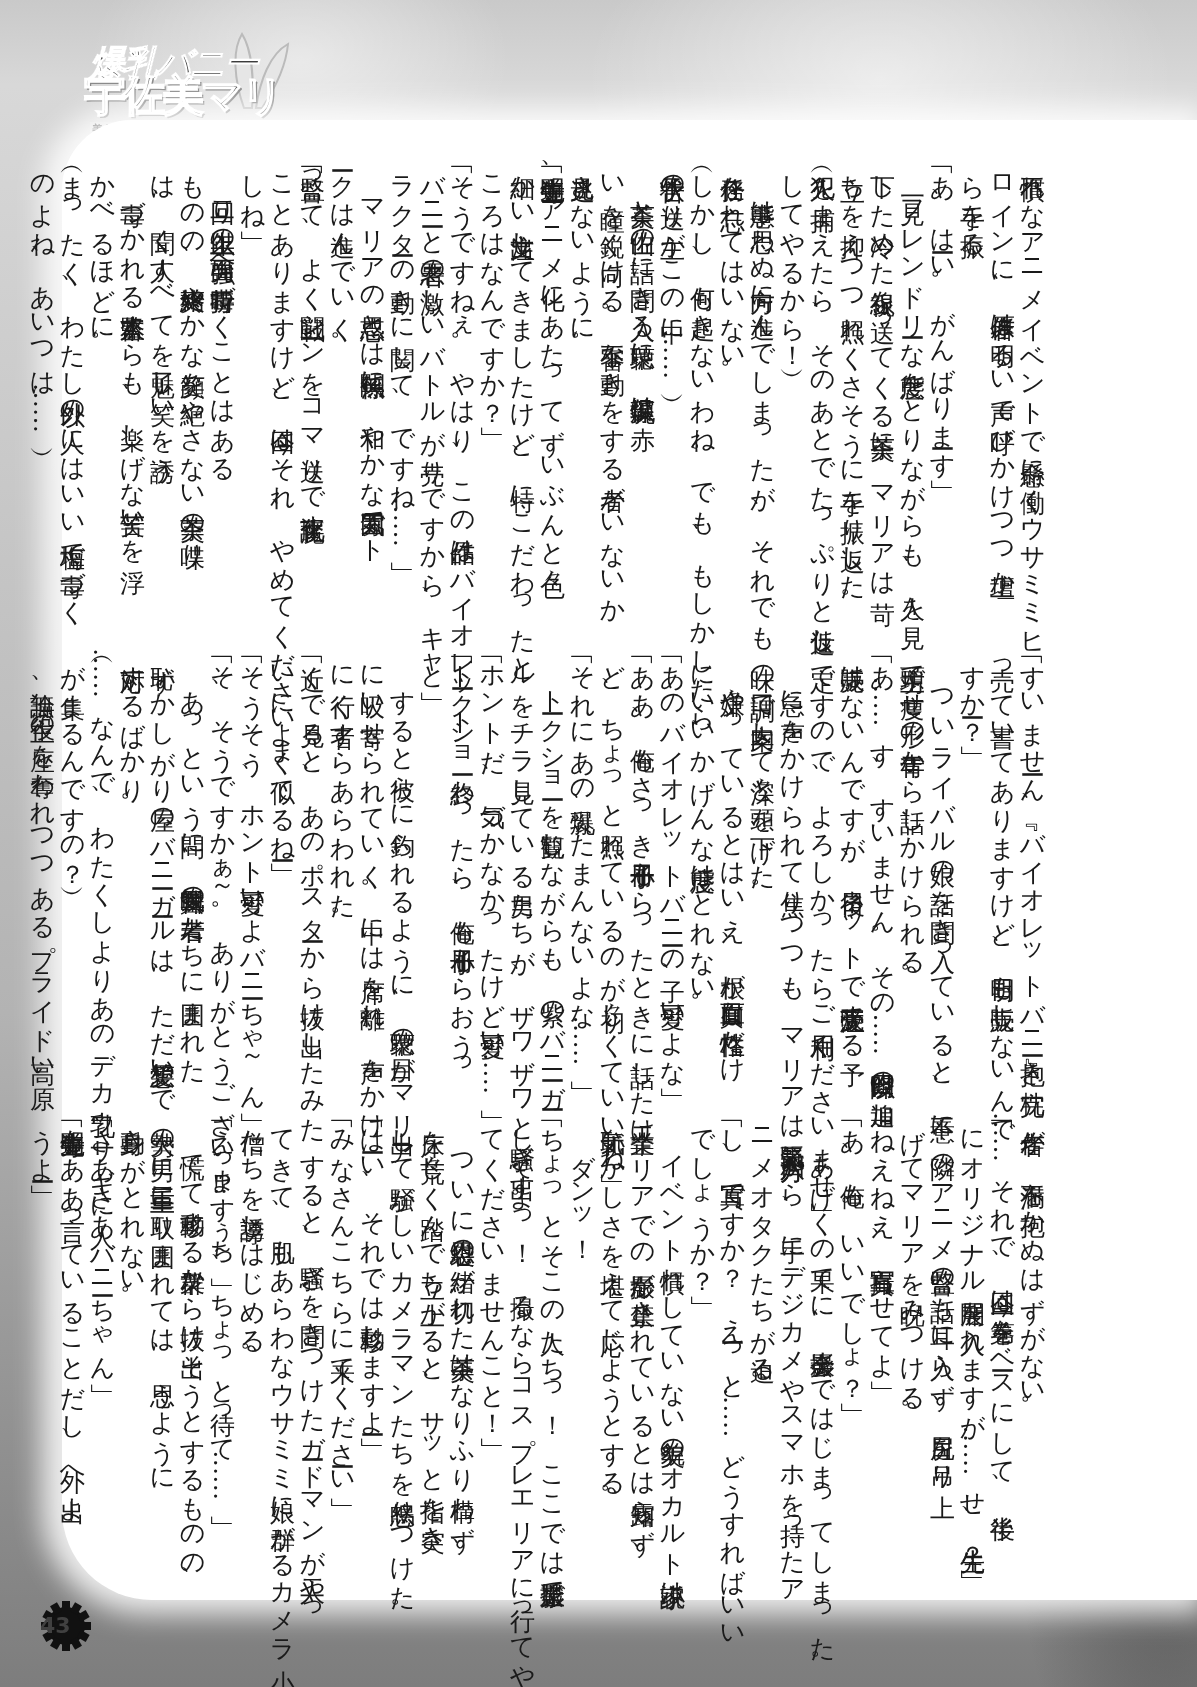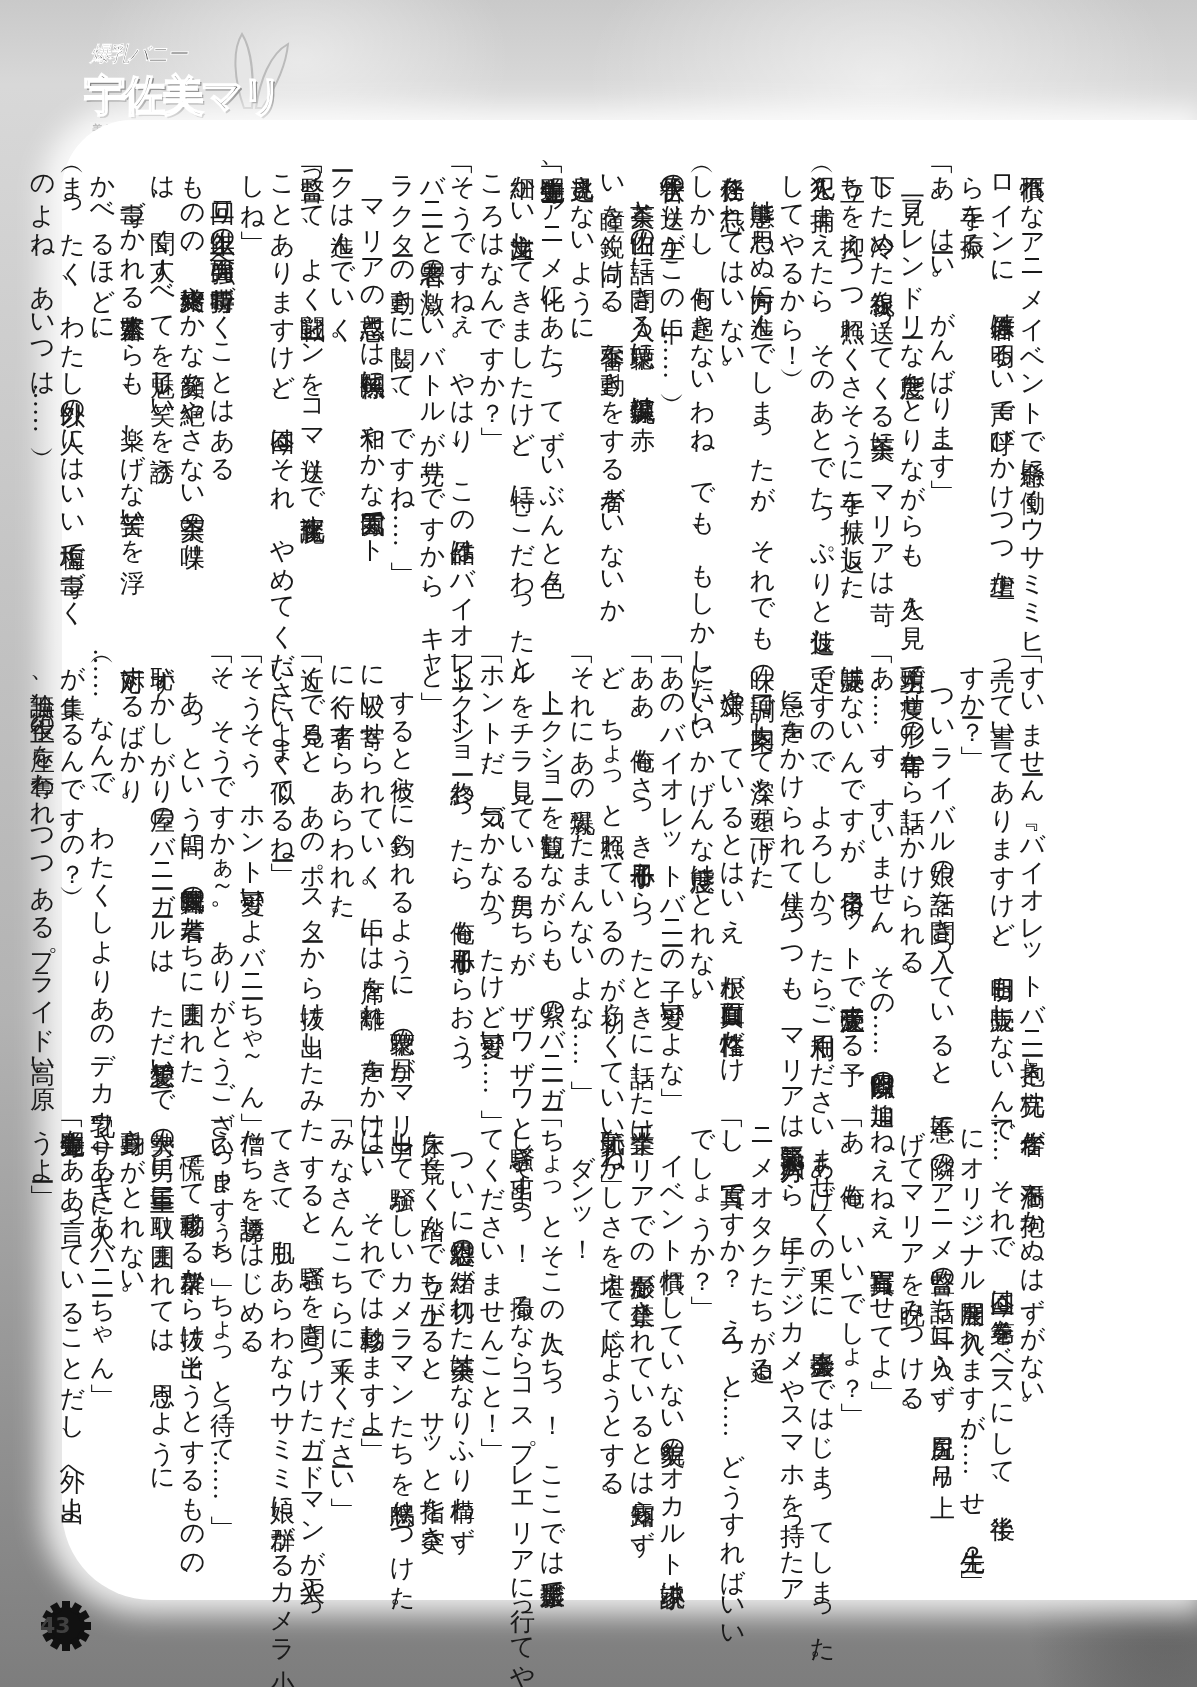--- a/index.html
+++ b/index.html
@@ -19,21 +19,21 @@
   .paper {
     position:absolute; left:62px; top:120px; width:1135px; height:1480px;
     background:#ffffff;
     border-radius:70px 0 0 90px;
     box-shadow: -6px 0 28px 14px rgba(255,255,255,0.85);
   }
   .logo {
     position:absolute; left:84px; top:40px; width:220px; height:104px;
   }
   .logo .l1 {
-    position:absolute; left:6px; top:0; font-size:21px; font-weight:normal; color:#3c3c3c;
+    position:absolute; left:6px; top:0; font-size:35px; font-weight:bold; color:#3c3c3c;
     font-family:"DejaVu Sans","Liberation Sans",sans-serif;
     -webkit-text-stroke:1px #fff; letter-spacing:-2px; font-style:italic;
   }
   .logo .l2 {
     position:absolute; left:0; top:28px; font-size:42px; font-weight:bold; color:#444;
     font-family:"DejaVu Sans","Liberation Sans",sans-serif;
     -webkit-text-stroke:1.5px #fff; letter-spacing:-3px;
     text-shadow:2px 2px 0 #888;
   }
   .logo .l3 {

